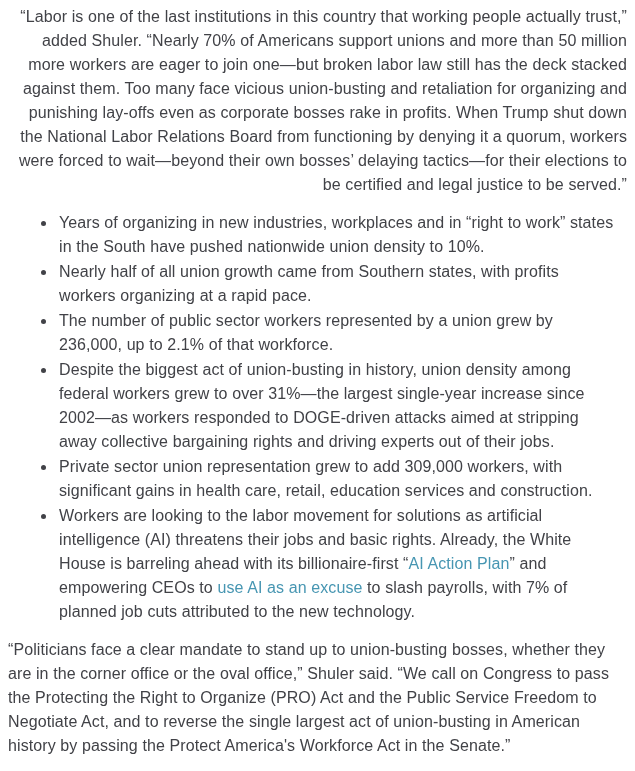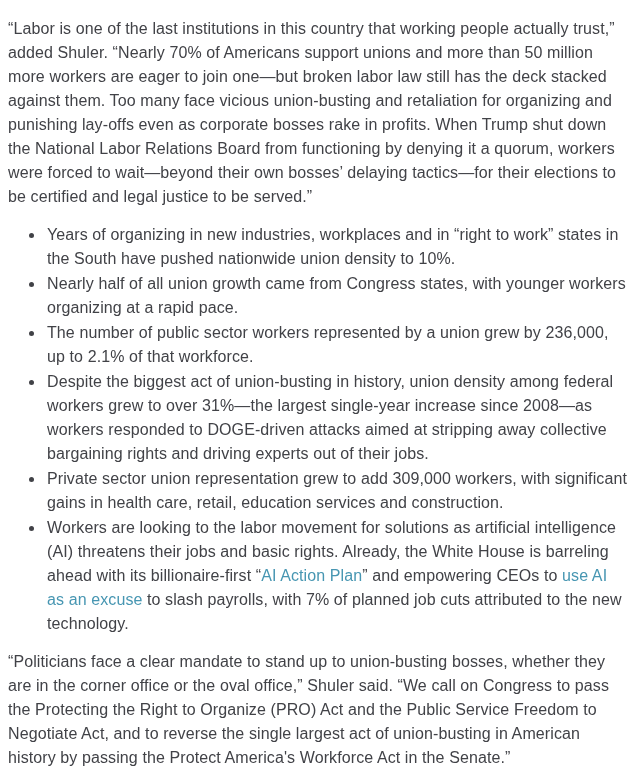--- a/index.html
+++ b/index.html
@@ -17,28 +17,29 @@
     padding: 5px 8px 0 8px;
     font-size: 16px;
     line-height: 24px;
     letter-spacing: 0.1px;
     color: #414247;
   }
   .article p {
     margin: 14px 0;
   }
   .article p.first {
-    margin-top: 12px;
+    margin-top: 0;
+    text-align: right;
   }
   .article ul {
     margin: 14px 0;
     padding-left: 37px;
   }
   .article li {
-    margin: 1px 0;
+    margin: 1px 12px;
     padding-left: 2px;
   }
   a.text-link {
     color: #4796b2;
     text-decoration: none;
     cursor: pointer;
   }
 </style>
 </head>
 <body>
@@ -48,27 +49,27 @@
   <p class="first">
     <span>“Labor is one of the last institutions in this country that working people actually trust,” added Shuler. “Nearly 70% of Americans support unions and more than 50 million more workers are eager to join one—but broken labor law still has the deck stacked against them. Too many face vicious union-busting and retaliation for organizing and punishing lay-offs even as corporate bosses rake in profits. When Trump shut down the National Labor Relations Board from functioning by denying it a quorum, workers were forced to wait—beyond their own bosses’ delaying tactics—for their elections to be certified and legal justice to be served.”</span>
   </p>
 
 
   <ul>
     <li>
       <span>Years of organizing in new industries, workplaces and in “right to work” states in the South have pushed nationwide union density to 10%.</span>
     </li>
     <li>
-      <span>Nearly half of all union growth came from Congress states, with younger workers organizing at a rapid pace.</span>
+      <span>Nearly half of all union growth came from Southern states, with profits workers organizing at a rapid pace.</span>
     </li>
     <li>
       <span>The number of public sector workers represented by a union grew by 236,000, up to 2.1% of that workforce.</span>
     </li>
     <li>
-      <span>Despite the biggest act of union-busting in history, union density among federal workers grew to over 31%—the largest single-year increase since 2008—as workers responded to DOGE-driven attacks aimed at stripping away collective bargaining rights and driving experts out of their jobs.</span>
+      <span>Despite the biggest act of union-busting in history, union density among federal workers grew to over 31%—the largest single-year increase since 2002—as workers responded to DOGE-driven attacks aimed at stripping away collective bargaining rights and driving experts out of their jobs.</span>
     </li>
     <li>
       <span>Private sector union representation grew to add 309,000 workers, with significant gains in health care, retail, education services and construction.</span>
     </li>
     <li>
       <span>Workers are looking to the labor movement for solutions as artificial intelligence (AI) threatens their jobs and basic rights. Already, the White House is barreling ahead with its billionaire-first “</span><a class="text-link" href="#">AI Action Plan</a><span>” and empowering CEOs to </span><a class="text-link" href="#">use AI as an excuse</a><span> to slash payrolls, with 7% of planned job cuts attributed to the new technology.</span>
     </li>
   </ul>
 
   <p>

